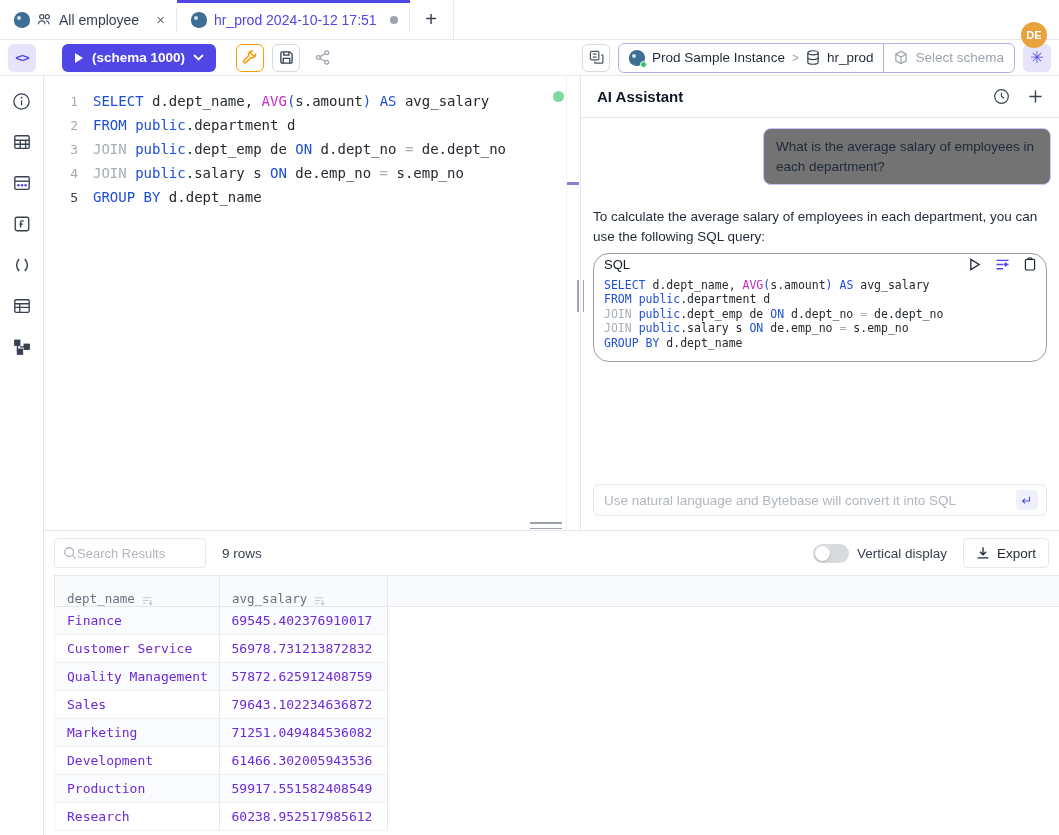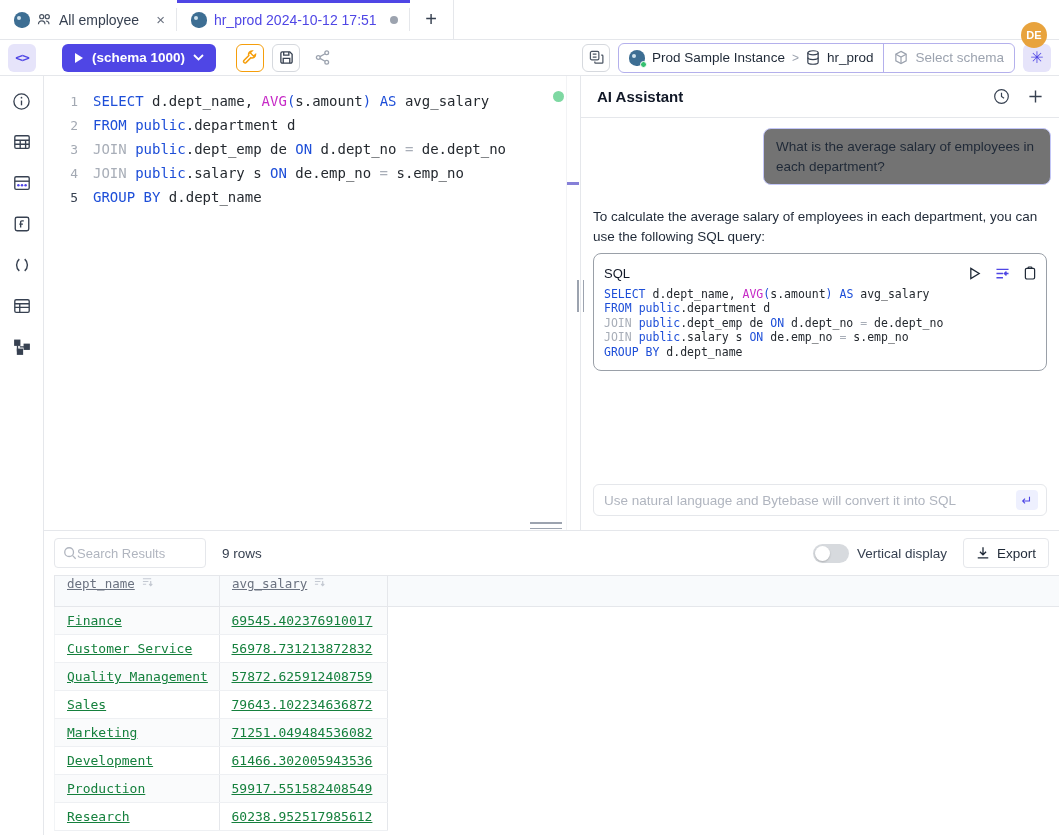--- a/index.html
+++ b/index.html
@@ -64,21 +64,21 @@
 
   
   .ai-panel{flex:1;border-left:1px solid var(--c-border);display:flex;flex-direction:column;position:relative;min-width:0;background:#fff;}
   .ai-header{height:42px;display:flex;align-items:center;padding:0 16px;border-bottom:1px solid var(--c-border);flex:none;}
   .ai-title{font-size:15px;font-weight:600;color:#111827;}
   .ai-header .sp{flex:1;}
   .ai-header .hic{margin-left:18px;cursor:pointer;color:#374151;display:flex;}
   .chat{flex:1;padding:10px 8px 0 12px;position:relative;overflow:hidden;}
   .bubble{margin-left:auto;max-width:288px;background:#737373;border:1px solid #c3c6f7;border-radius:8px;padding:8px 12px;font-size:13.5px;line-height:1.45;color:#1f2937;}
   .resp{margin-top:22px;font-size:13.5px;line-height:1.5;color:#1f2937;padding-right:4px;}
-  .codeblock{margin-top:5px;border:1px solid #9aa0a8;border-radius:8px;padding:10px 10px 10px;background:#fff;text-align:center;}
+  .codeblock{margin-top:5px;border:1px solid #9aa0a8;border-radius:16px;padding:1px 10px 10px;background:#fff;text-align:center;}
   .cb-head{display:flex;align-items:center;font-size:13px;color:#111827;margin-bottom:4px;}
   .cb-head .sp{flex:1;}
   .cb-ic{margin-left:14px;cursor:pointer;display:flex;align-items:center;}
   .ai-code .cl{height:14.5px;font-size:11.5px;}
   .ai-input-row{position:absolute;left:12px;right:12px;bottom:14px;height:32px;border:1px solid var(--c-border);border-radius:6px;display:flex;align-items:center;padding:0 8px 0 10px;background:#fff;}
   .ai-input-row input{flex:1;border:none;outline:none;font-size:13.5px;color:#374151;font-family:"Liberation Sans",sans-serif;background:transparent;}
   .ai-input-row input::placeholder{color:#b0b5bf;}
   .enter-ic{color:var(--c-accent);background:#eef0fe;border-radius:4px;width:22px;height:20px;display:flex;align-items:center;justify-content:center;font-size:13px;cursor:pointer;}
 
   
@@ -90,27 +90,27 @@
   .search-box input{border:none;outline:none;width:100%;font-size:13px;color:#374151;font-family:"Liberation Sans",sans-serif;background:transparent;}
   .search-box input::placeholder{color:#b0b5bf;}
   .rowcount{font-size:13.5px;color:#374151;}
   .res-sp{flex:1;}
   .toggle-wrap{display:flex;align-items:center;gap:8px;font-size:13.5px;color:#374151;}
   .toggle{width:36px;height:19px;border-radius:10px;background:#d7dade;position:relative;cursor:pointer;flex:none;}
   .toggle .knob{position:absolute;left:2px;top:2px;width:15px;height:15px;border-radius:50%;background:#fff;box-shadow:0 1px 2px rgba(0,0,0,.2);}
   .export-btn{height:30px;border:1px solid var(--c-border);border-radius:4px;background:#fff;display:flex;align-items:center;gap:7px;padding:0 12px;font-size:13.5px;color:#1f2937;cursor:pointer;}
   .tablewrap{margin-left:10px;flex:1;overflow:hidden;font-family:"DejaVu Sans Mono",monospace;}
   .thead{display:flex;height:32px;background:#f8fafc;border-top:1px solid var(--c-border);border-bottom:1px solid var(--c-border);border-left:1px solid var(--c-border);}
-  .th{display:flex;align-items:flex-start;gap:7px;padding:0 12px;font-size:12.5px;color:#6b7280;border-right:1px solid var(--c-border);cursor:pointer;text-decoration:underline;}
+  .th{display:flex;align-items:flex-end;gap:7px;padding:0 12px;font-size:12.5px;color:#6b7280;border-right:1px solid var(--c-border);cursor:pointer;}
   .th.col0{width:165px;}
   .th.col1{width:168px;}
   .th-filler{flex:1;}
   .tr{display:flex;height:28px;width:334px;border-bottom:1px solid #eef0f3;border-left:1px solid #f2f4f6;}
   .tr:nth-child(odd){background:#fafbfc;}
-  .td{display:flex;align-items:center;padding:0 12px;font-size:13px;color:#15803d;border-right:1px solid var(--c-border);overflow:hidden;white-space:nowrap;text-decoration:underline;}
+  .td{display:flex;align-items:center;padding:0 12px;font-size:13px;color:#6d28d9;border-right:1px solid var(--c-border);overflow:hidden;white-space:nowrap;}
   .td.col0{width:165px;}
   .td.col1{width:169px;}
   svg{display:block;}
 </style>
 </head>
 <body>
 
 <div class="app">
 
   <div class="tabbar">

